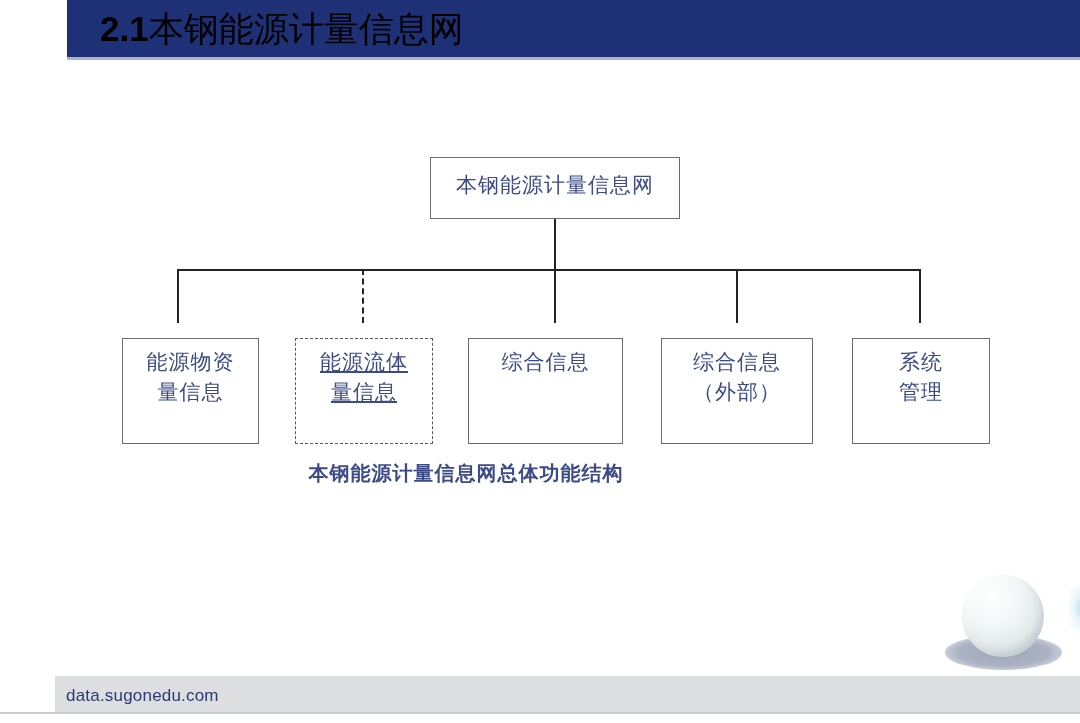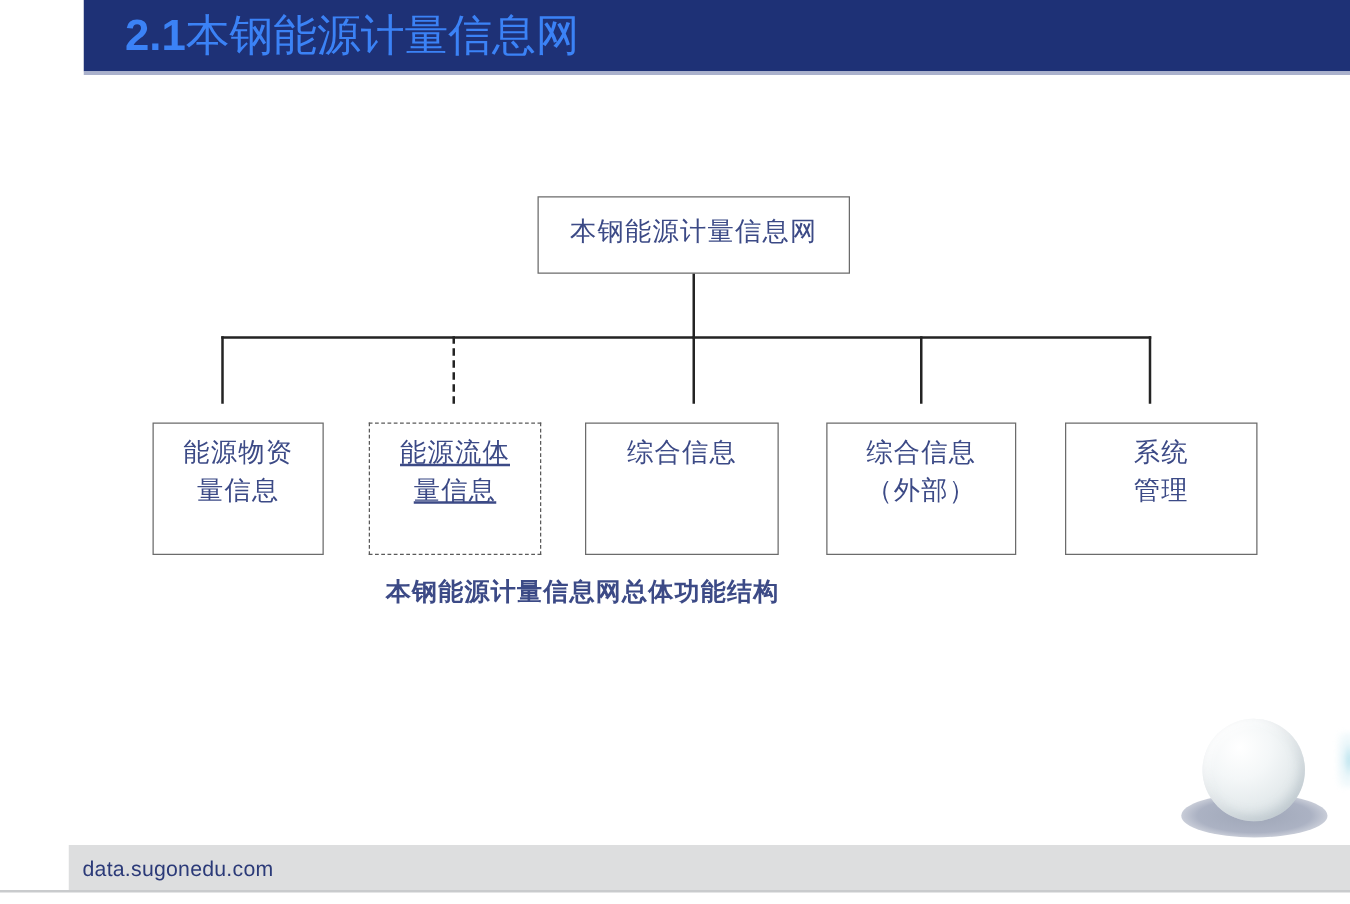--- a/index.html
+++ b/index.html
@@ -35,21 +35,21 @@
     height: 3px;
     background: #8d97bb;
     opacity: .75;
   }
   .header-title {
     position: absolute;
     left: 100px;
     top: 3px;
     height: 52px;
     line-height: 52px;
-    color: #3b82f6;
+    color: #000000;
     font-size: 35px;
     white-space: nowrap;
     letter-spacing: 0px;
     font-family: "Liberation Serif", "DejaVu Serif", serif;
   }
   .header-title .num {
     font-family: "Liberation Sans", "DejaVu Sans", sans-serif;
     font-weight: bold;
     font-size: 35px;
   }
@@ -89,21 +89,21 @@
     height: 106px;
     margin-top: 16px;
   }
   .node.dashed {
     border: 1.5px dashed #5a5a5a;
   }
   .n1 { left: 122px;  width: 137px; }
   .n2 { left: 295px;  width: 138px; text-decoration: underline; }
   .n3 { left: 468px;  width: 155px; }
   .n4 { left: 661px;  width: 152px; }
-  .n5 { left: 852px;  width: 154px; }
+  .n5 { left: 852px;  width: 138px; }
 
   .line {
     position: absolute;
     background: #232323;
   }
   .line.v { width: 2px; }
   .line.h { height: 2px; }
   .line.dash-v {
     width: 0;
     background: none;

